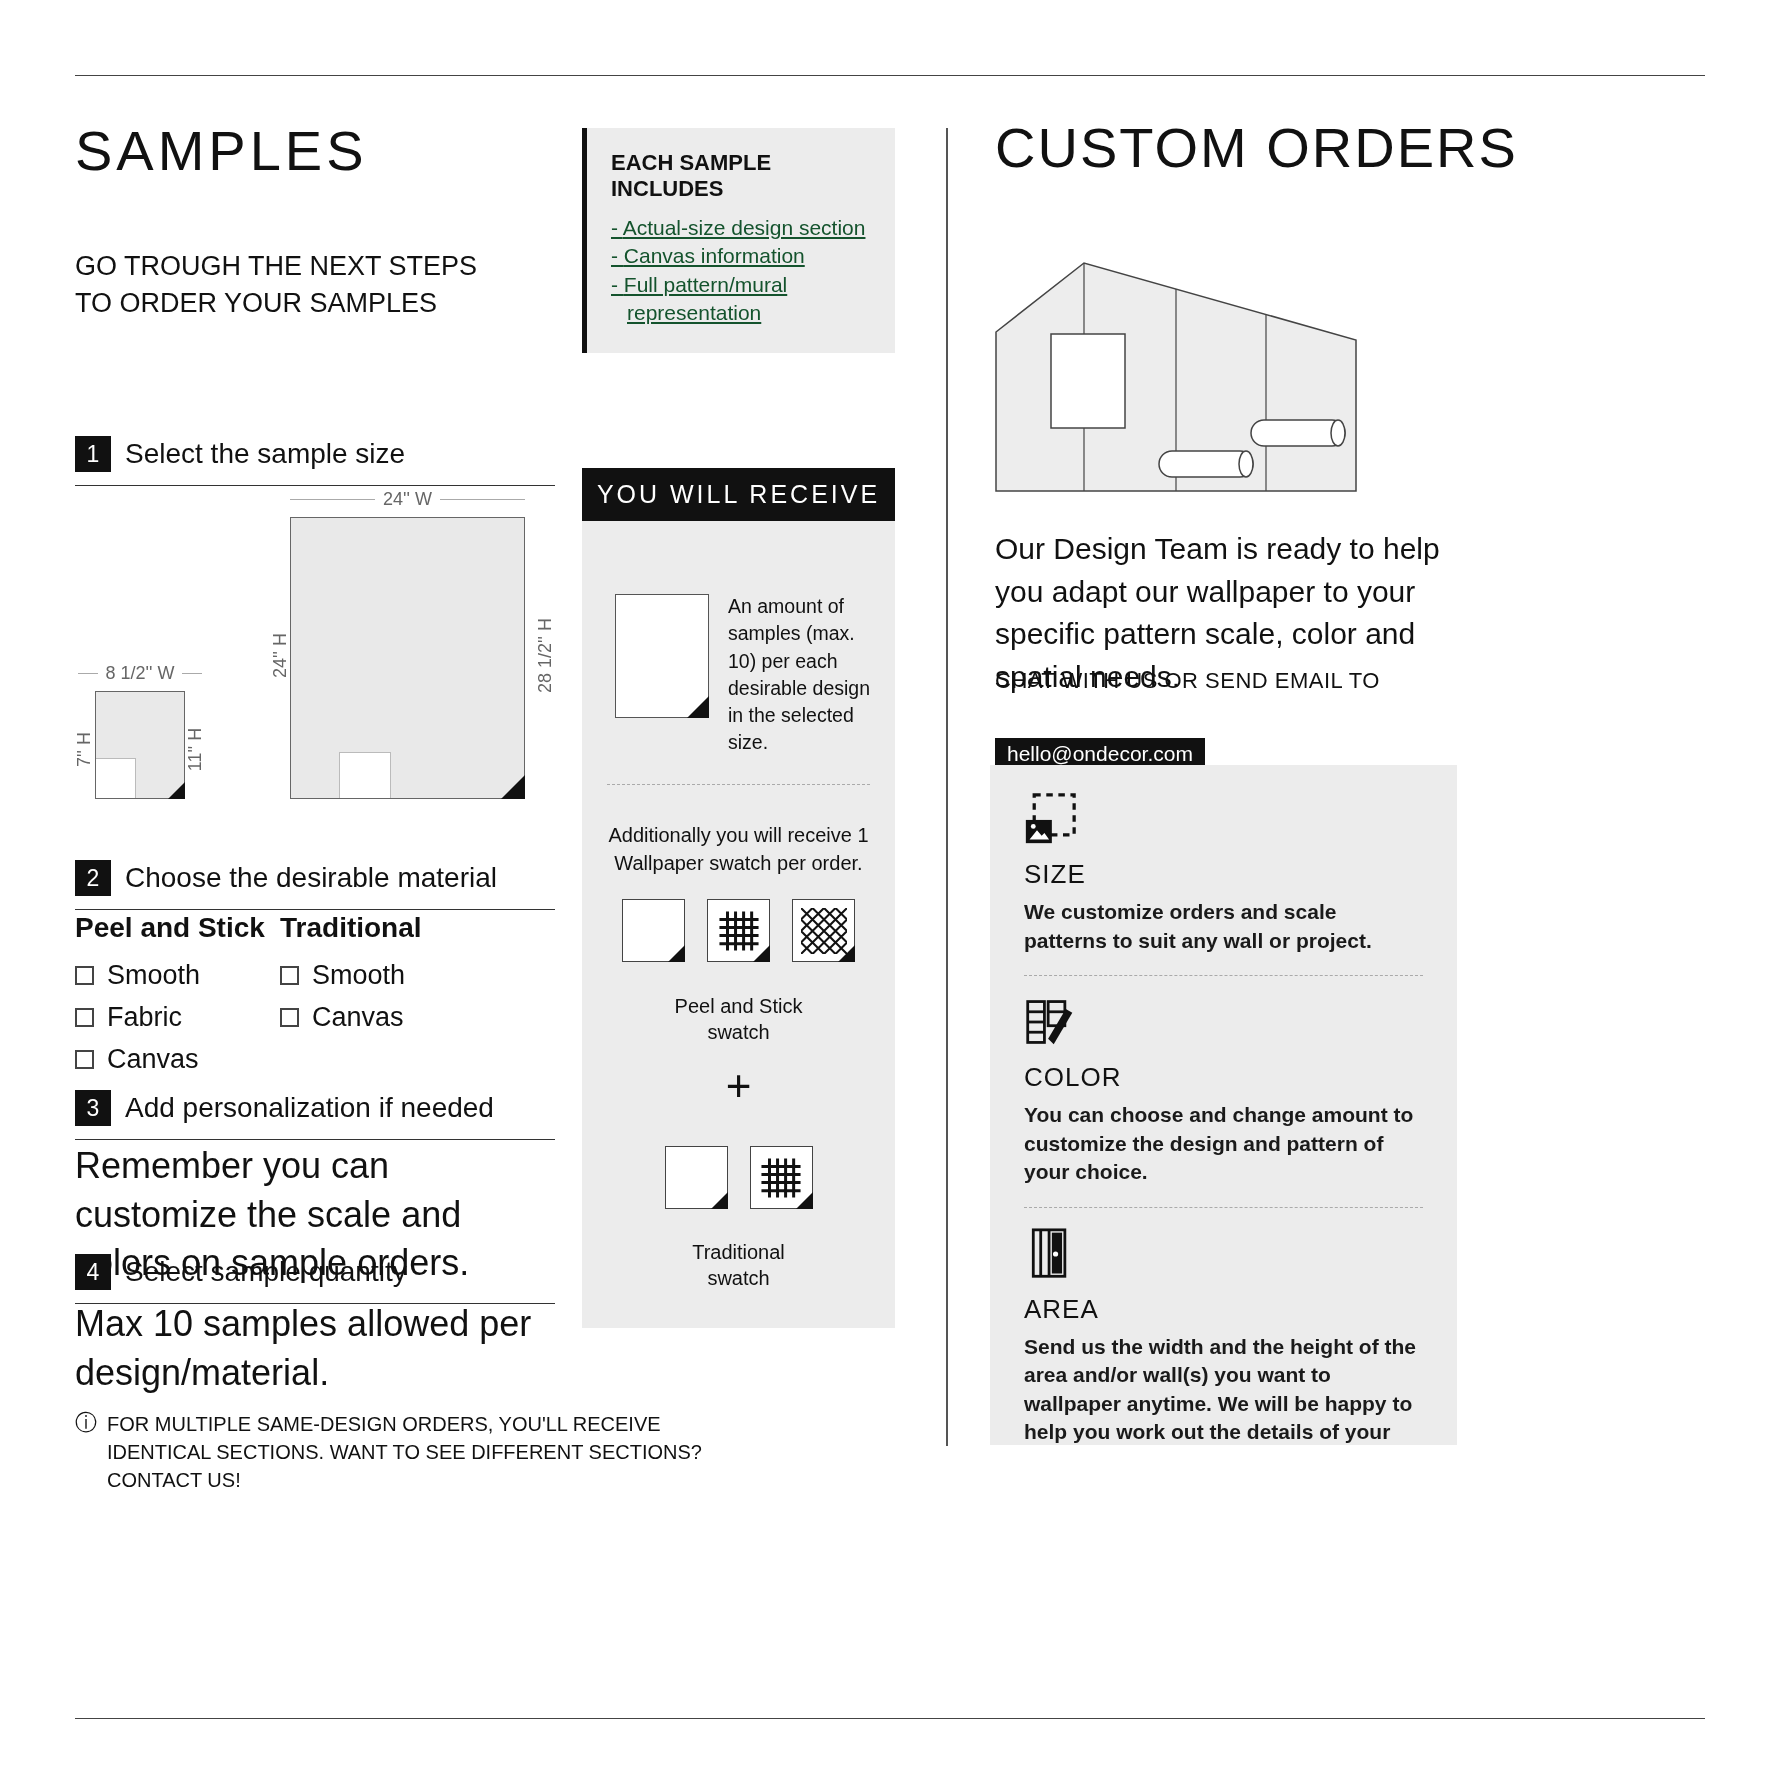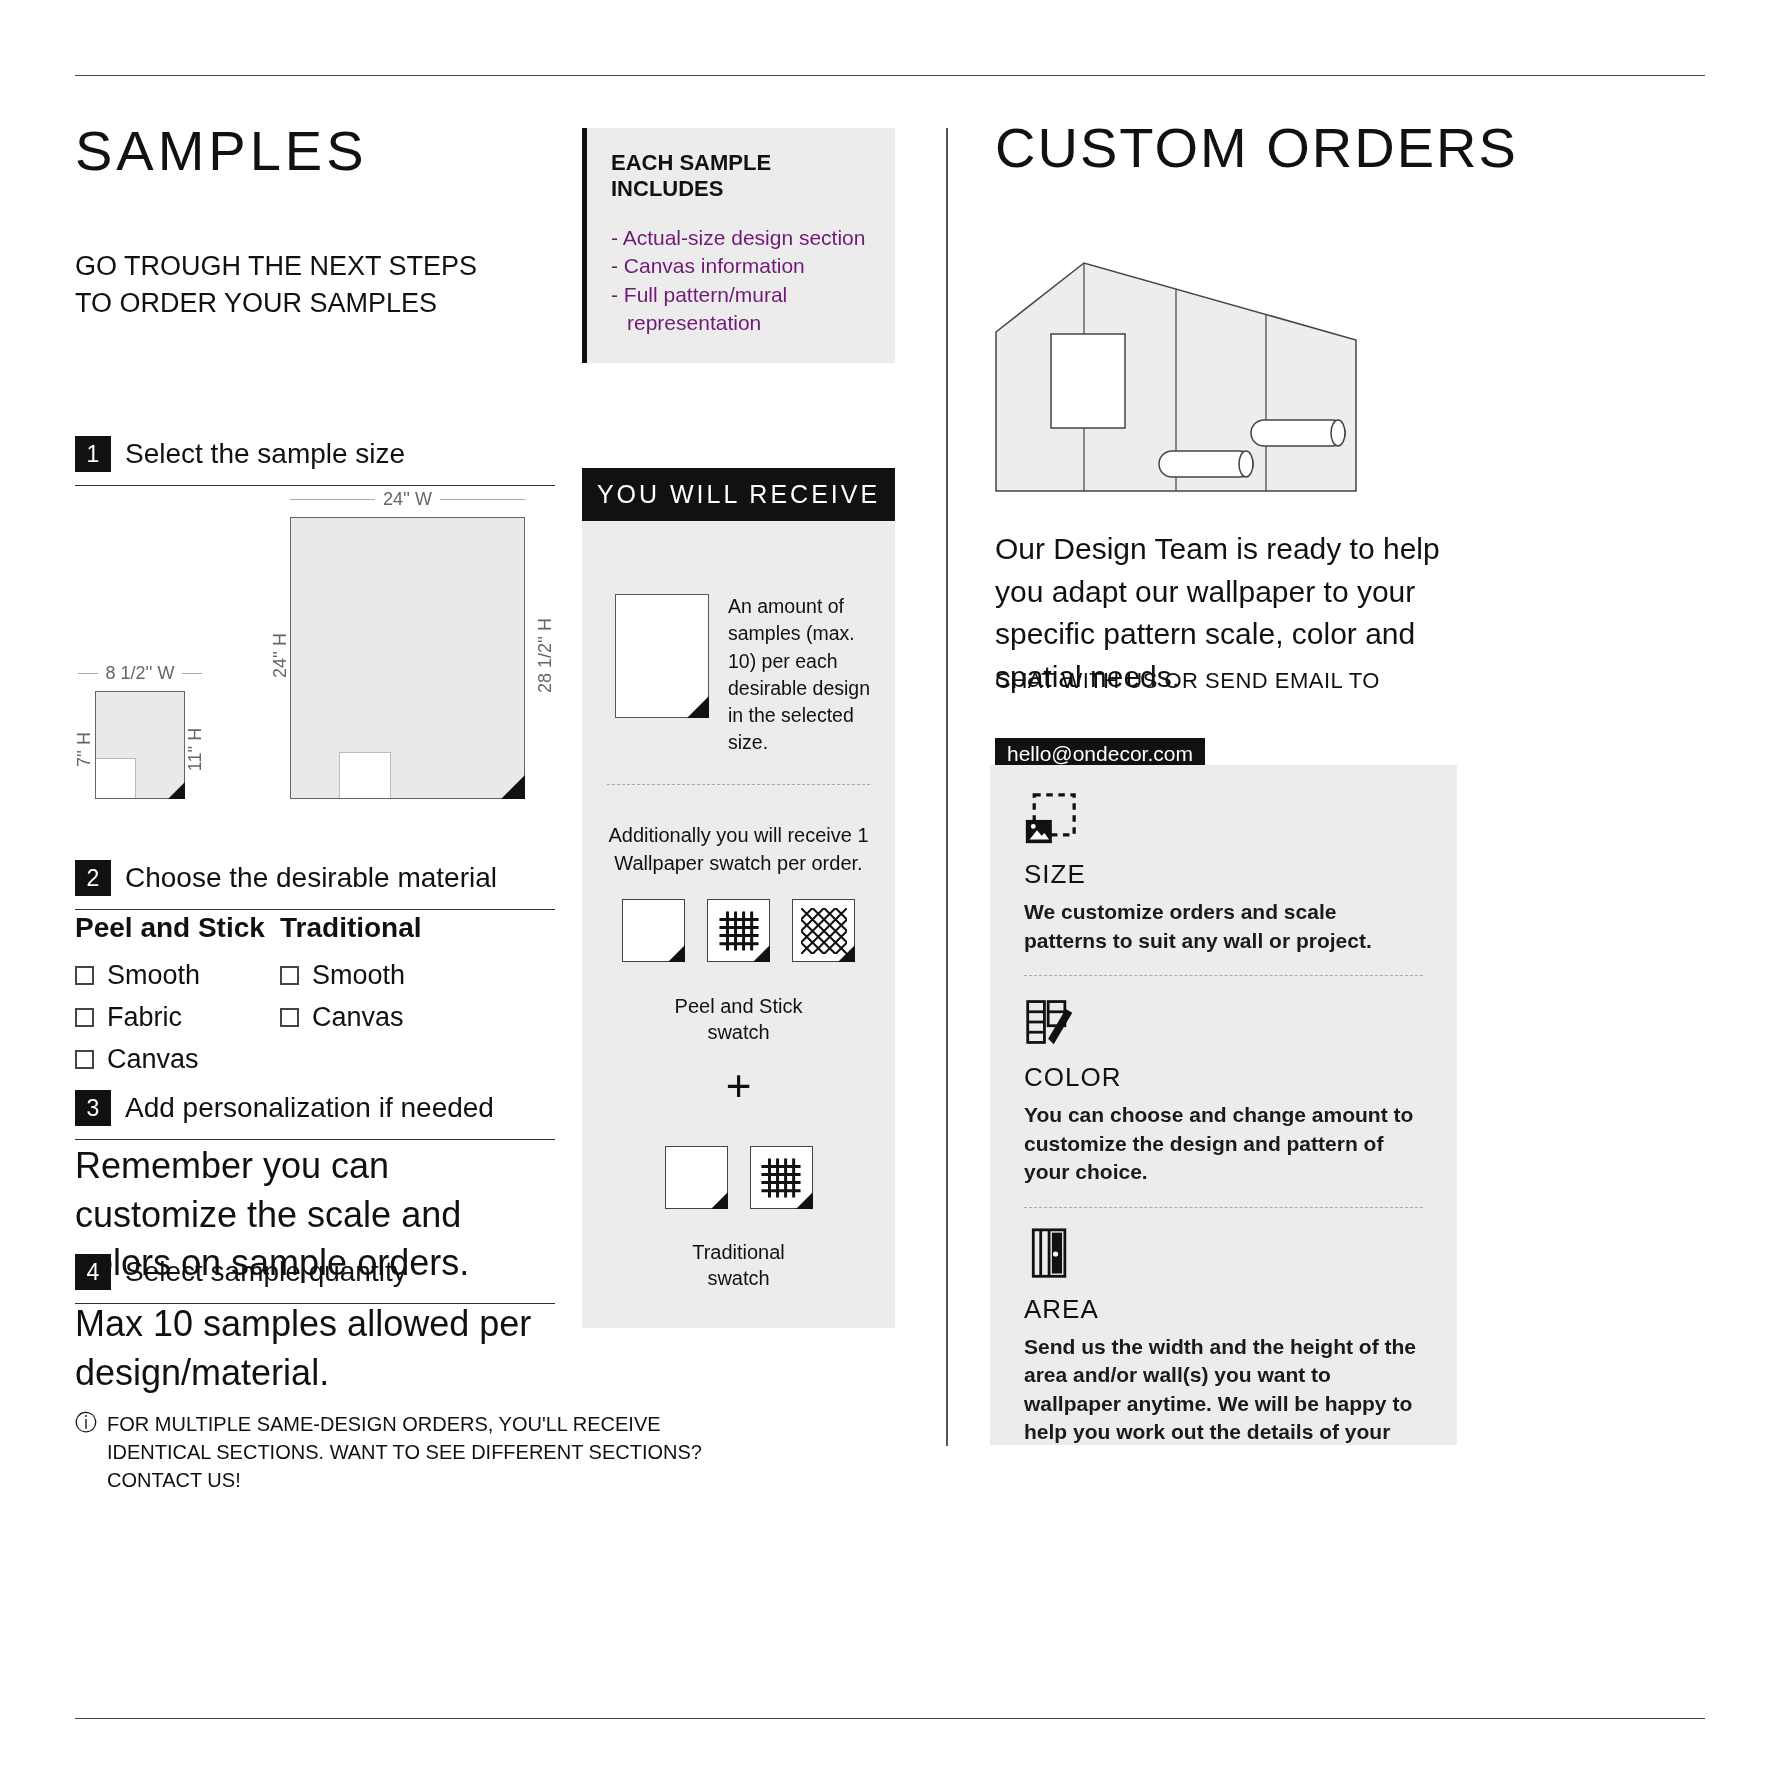--- a/index.html
+++ b/index.html
@@ -10,23 +10,23 @@
   .rule { position:absolute; left:75px; right:75px; height:0; border-top:1.5px solid #444; }
   .rule.top { top:75px; }
   .rule.bottom { top:1718px; }
   .v-divider { position:absolute; left:946px; top:128px; width:1.5px; height:1318px; background:#555; }
 
   
   .samples-title { position:absolute; left:75px; top:118px; font-size:56px; letter-spacing:4px; font-weight:400; color:#111; }
   .samples-intro { position:absolute; left:75px; top:248px; font-size:27px; line-height:1.38; white-space:pre-line; color:#111; }
 
   .includes-box { position:absolute; left:582px; top:128px; width:313px; background:#ececec; border-left:5px solid #111; padding:22px 24px 26px 24px; }
-  .includes-title { font-size:22px; font-weight:bold; margin-bottom:22px; color:#111; }
+  .includes-title { font-size:22px; font-weight:bold; margin-bottom:12px; color:#111; }
   .includes-list { list-style:none; }
-  .includes-list li { font-size:21px; line-height:1.35; padding-left:16px; text-indent:-16px; color:#701a75; }
+  .includes-list li { font-size:21px; line-height:1.35; padding-left:16px; text-indent:-16px; color:#14532d;text-decoration:underline; }
   .includes-list li::before { content:"- "; }
 
   .step-header { position:absolute; display:flex; align-items:center; gap:14px; width:480px; border-bottom:1.5px solid #333; padding-bottom:13px; }
   .step-num { width:36px; height:36px; min-width:36px; background:#111; color:#fff; font-size:23px; display:flex; align-items:center; justify-content:center; }
   .step-label { font-size:28px; color:#111; }
 
   .step1 { left:75px; top:436px; }
   .step2 { left:75px; top:860px; }
   .step3 { left:75px; top:1090px; }
   .step4 { left:75px; top:1254px; }

